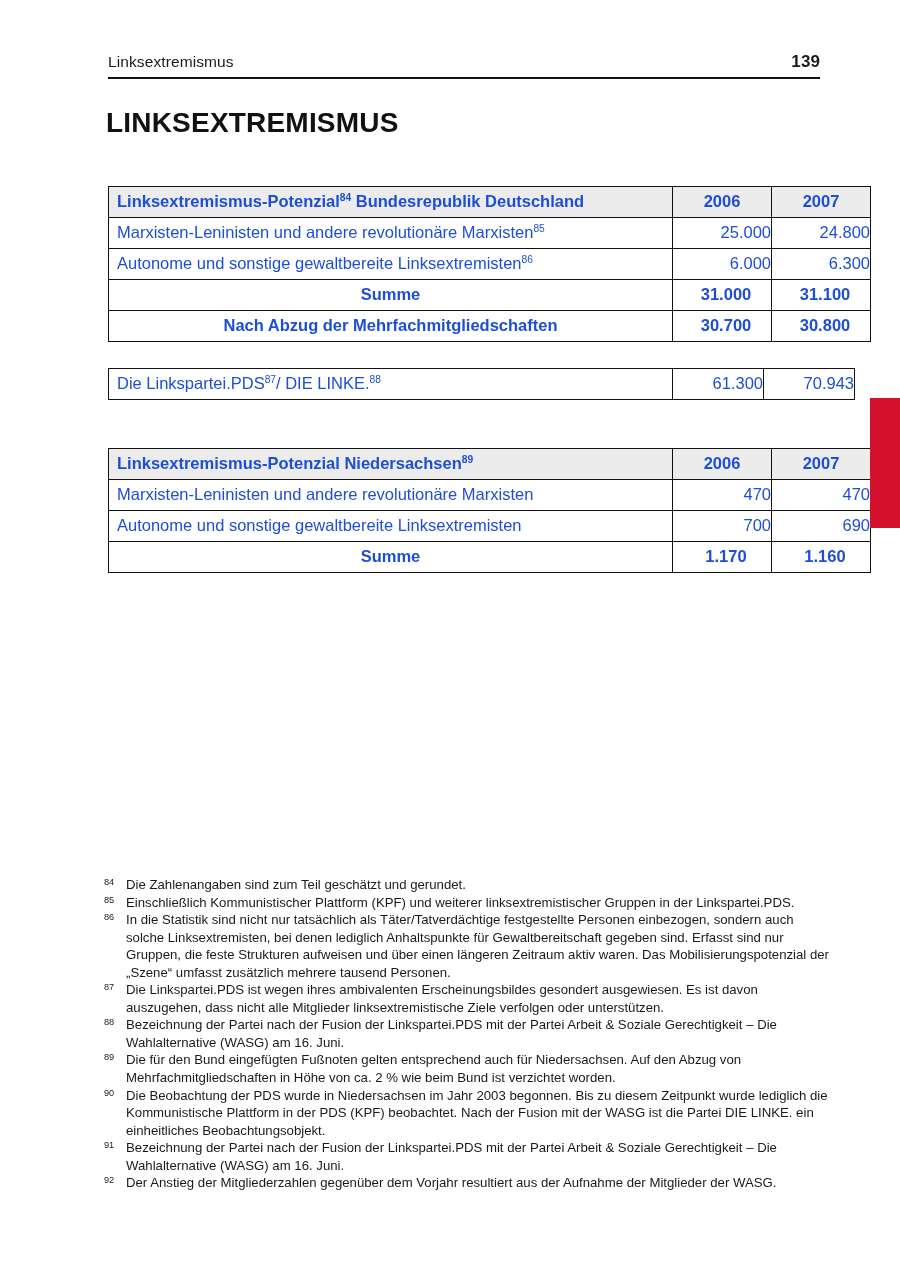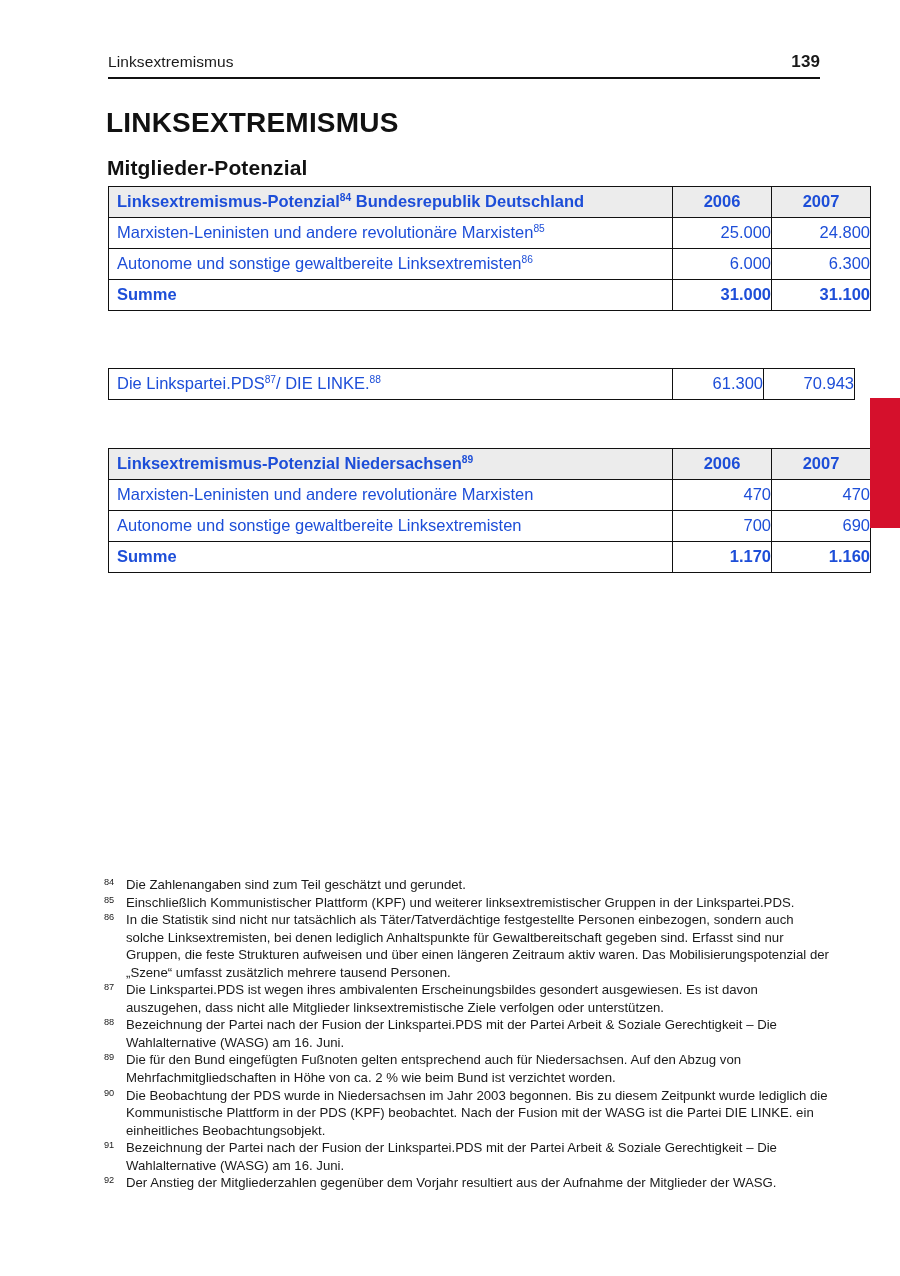--- a/index.html
+++ b/index.html
@@ -93,21 +93,21 @@
   .tbl .c-num   { width: 82px; text-align: right; padding-right: 0; }
 
   .tbl thead th {
     background: #ececec;
     font-weight: bold;
   }
   .tbl thead th.c-num {
     text-align: center;
     padding-right: 8px;
   }
-  .tbl tr.bold td { font-weight: bold; }
+  .tbl tr.bold td { font-weight: bold; text-align: center; }
 
   sup {
     font-size: 0.62em;
     vertical-align: super;
     line-height: 0;
     font-weight: inherit;
   }
 
   #table-bund   { top: 186px; }
   #table-bund-party { top: 368px; border-radius: 12px; }
@@ -156,21 +156,20 @@
 
 <div class="page">
 
   <div class="running-head">
     <span>Linksextremismus</span>
     <span class="page-no">139</span>
   </div>
   <div class="head-rule"></div>
 
   <h1 class="chapter-title">LINKSEXTREMISMUS</h1>
-  <h2 class="section-title">Mitglieder-Potenzial</h2>
 
   <table class="tbl" id="table-bund">
     <thead>
       <tr>
         <th class="c-label" style="background: rgb(236, 236, 236);"><span>Linksextremismus-Potenzial</span><sup>84</sup><span> Bundesrepublik Deutschland</span></th>
         <th class="c-num" style="background: rgb(236, 236, 236);">2006</th>
         <th class="c-num" style="background: rgb(236, 236, 236);">2007</th>
       </tr>
     </thead>
     <tbody>
@@ -182,20 +181,25 @@
       <tr>
         <td class="c-label"><span>Autonome und sonstige gewaltbereite Linksextremisten</span><sup>86</sup></td>
         <td class="c-num">6.000</td>
         <td class="c-num">6.300</td>
       </tr>
       <tr class="bold">
         <td class="c-label">Summe</td>
         <td class="c-num">31.000</td>
         <td class="c-num">31.100</td>
       </tr>
+      <tr class="bold">
+        <td class="c-label">Nach Abzug der Mehrfachmitgliedschaften</td>
+        <td class="c-num">30.700</td>
+        <td class="c-num">30.800</td>
+      </tr>
     </tbody>
   </table>
 
   <table class="tbl" id="table-bund-party">
     <tbody>
       <tr>
         <td class="c-label"><span>Die Linkspartei.PDS</span><sup>87</sup><span>/ DIE LINKE.</span><sup>88</sup></td>
         <td class="c-num">61.300</td>
         <td class="c-num">70.943</td>
       </tr>

